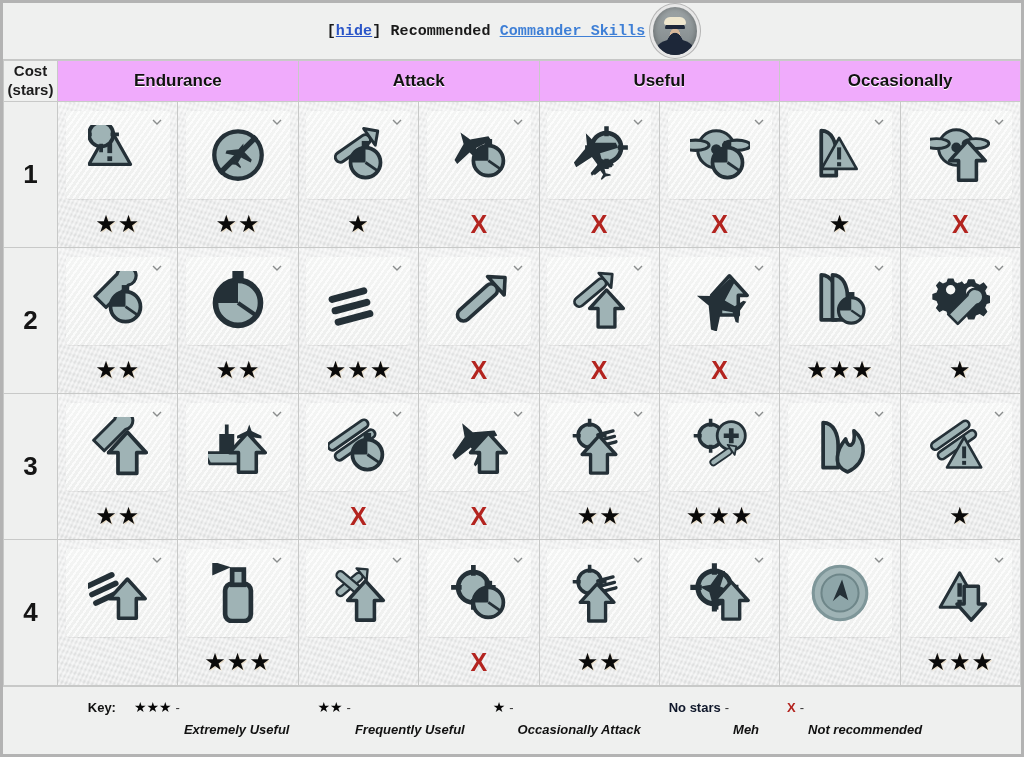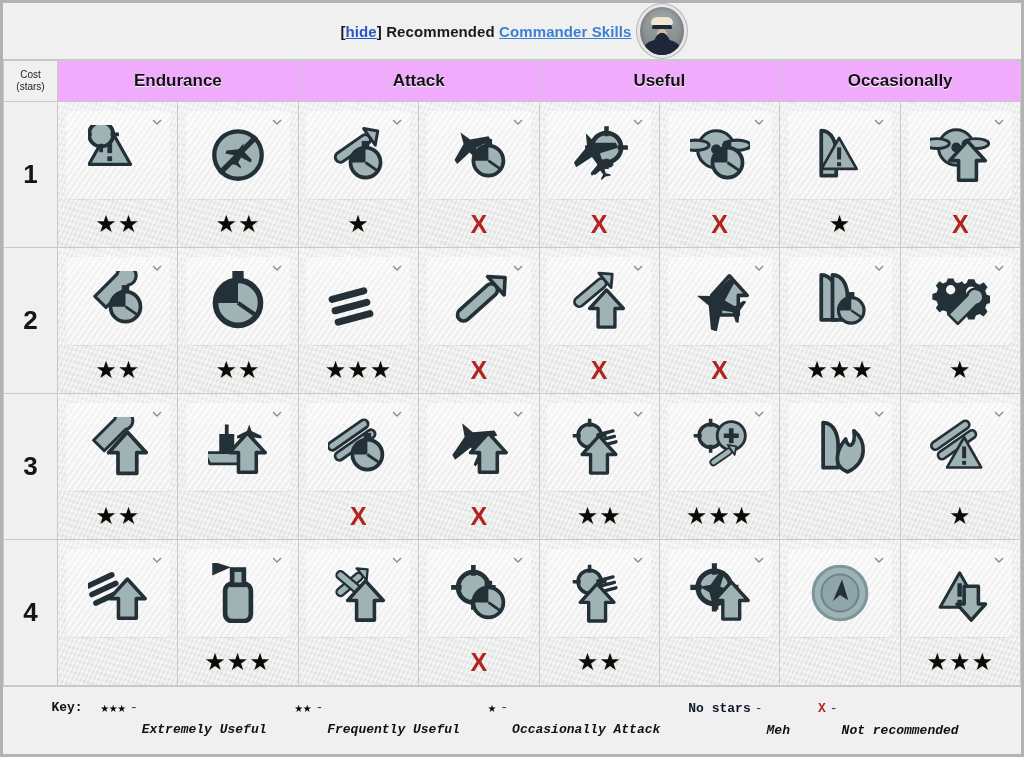--- a/index.html
+++ b/index.html
@@ -19,21 +19,21 @@
   }
 
   
   .banner{
     position:relative;
     height:56px;
     background:#eff0ef;
     border-bottom:1px solid #c6c7c6;
     display:flex;align-items:center;justify-content:center;
   }
-  .banner-inner{display:flex;align-items:center;gap:8px;}
+  .banner-inner{display:flex;align-items:center;gap:8px;font-family:Liberation Mono, monospace;}
   .banner-title{
     font-size:15px;font-weight:bold;color:#1a1a1a;letter-spacing:.1px;
     white-space:nowrap;
   }
   .hide-link{color:#2a55c8;font-weight:bold;}
   .bracket{color:#1a1a1a;font-weight:bold;}
   .skills-link{color:#3e7fd6;font-weight:bold;}
   .cmd-avatar{
     width:44px;height:48px;border-radius:50%;
     background:
@@ -60,21 +60,21 @@
     table-layout:fixed;
   }
   table.skills td, table.skills th{
     border:1px solid #c8c9c8;
     padding:0;
     vertical-align:middle;
   }
   th.cost-head{
     width:53px;
     background:#eff0ef;
-    font-size:10px;font-weight:normal;color:#1c1c1c;
+    font-size:15px;font-weight:bold;color:#1c1c1c;
     line-height:1.25;
     padding:6px 2px;
     text-align:center;
   }
   th.cat-head{
     background:#f0abfc;
     font-size:17px;font-weight:bold;color:#111;
     height:40px;
     text-align:center;
     text-shadow:0 1px 0 #fff;
@@ -128,21 +128,20 @@
   .xmark{color:#b3241f;font-weight:bold;font-size:25px;}
 
   
   .keyrow{
     height:41px;
     background:#eff0ef;
     border-top:1px solid #c8c9c8;
     display:flex;align-items:center;justify-content:center;
     gap:4px;
     font-size:13px;
-    font-family:Liberation Mono, monospace;
   }
   .keyrow .kitem{display:inline-flex;align-items:center;gap:4px;margin:0 14px;}
   .key-label{font-weight:bold;color:#111;}
   .key-star{color:#060606;font-size:14px;letter-spacing:0px;}
   .key-x{color:#b3241f;font-weight:bold;}
   .key-dash{color:#333;}
   .key-desc{font-style:italic;font-weight:bold;color:#111;margin-top:44px;}
   .key-nostars{font-weight:bold;color:#0f172a;}
 </style>
 </head>

